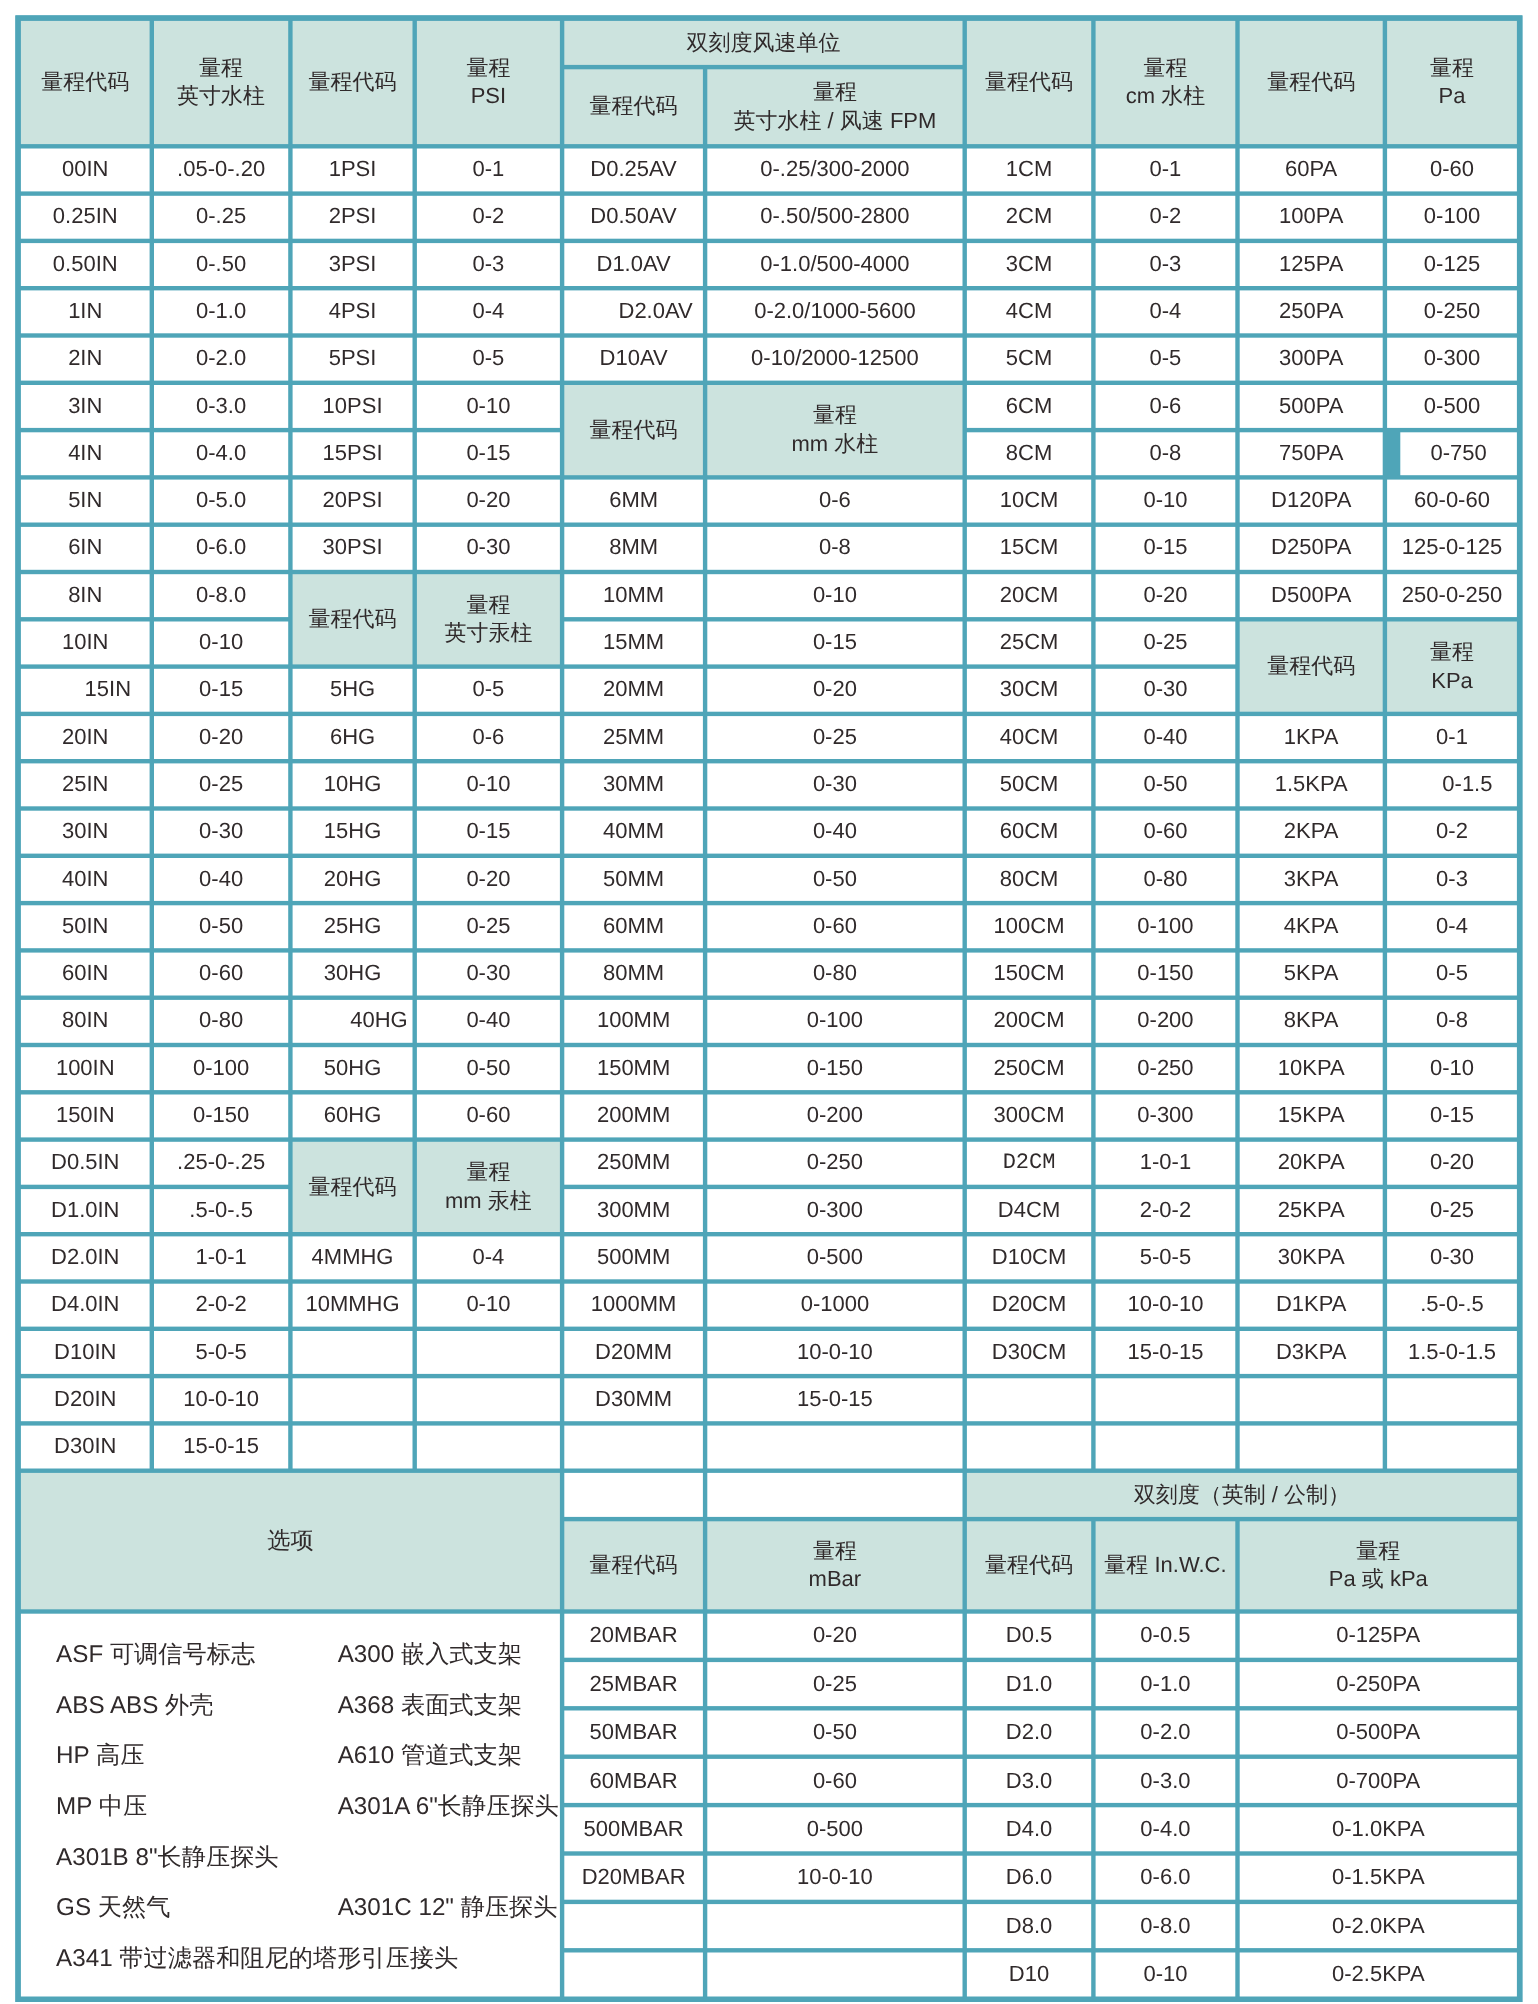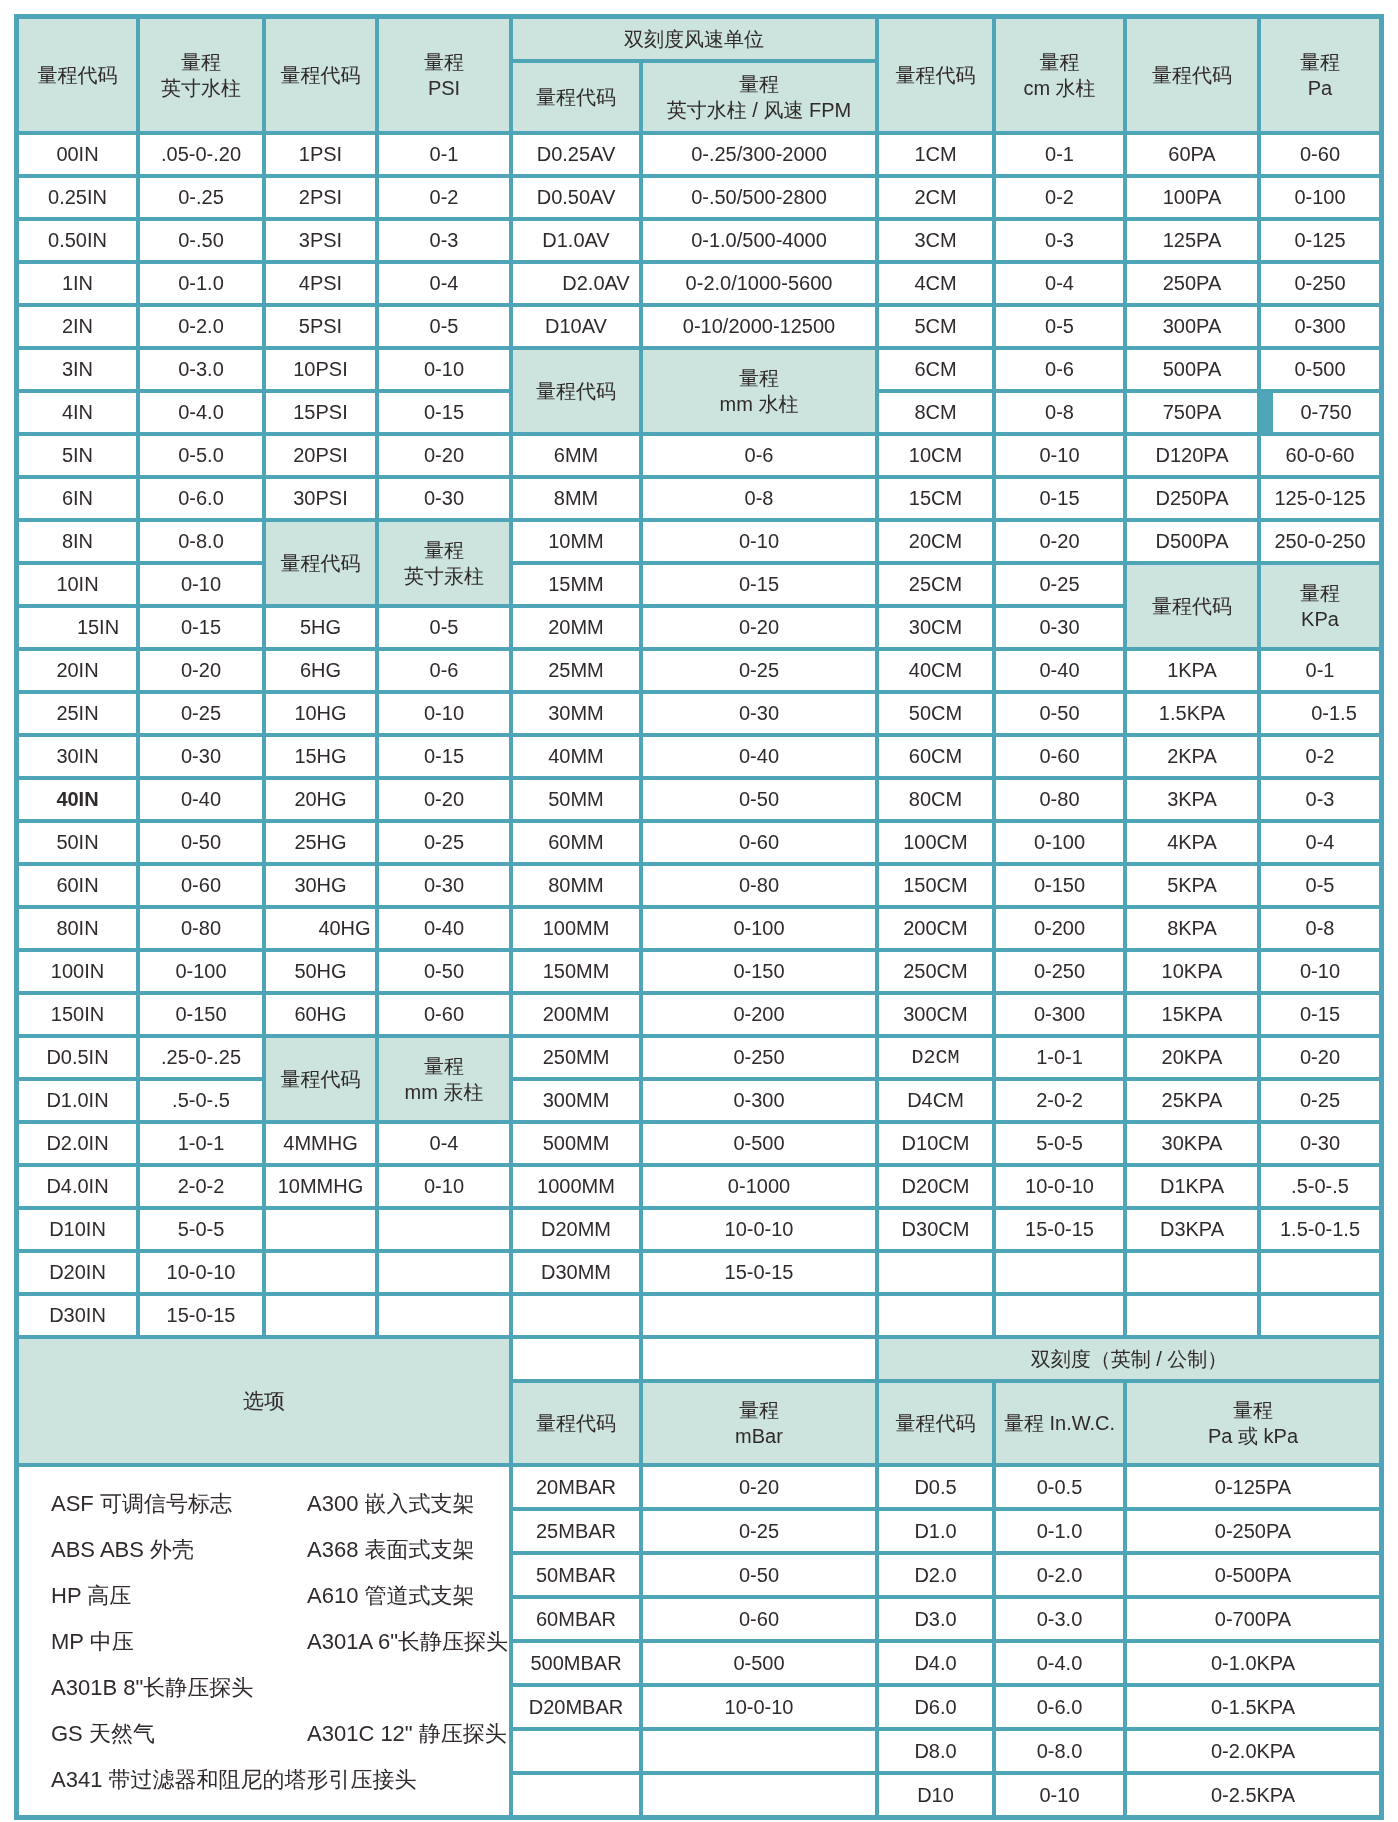--- a/index.html
+++ b/index.html
@@ -95,21 +95,21 @@
     <div class="cell d" style="grid-area: 13 / 1 / span 1 / span 1;">10IN</div>
     <div class="cell d" style="grid-area: 13 / 2 / span 1 / span 1;">0-10</div>
     <div class="cell d" style="grid-area: 14 / 1 / span 1 / span 1; padding-left: 41px;">15IN</div>
     <div class="cell d" style="grid-area: 14 / 2 / span 1 / span 1;">0-15</div>
     <div class="cell d" style="grid-area: 15 / 1 / span 1 / span 1;">20IN</div>
     <div class="cell d" style="grid-area: 15 / 2 / span 1 / span 1;">0-20</div>
     <div class="cell d" style="grid-area: 16 / 1 / span 1 / span 1;">25IN</div>
     <div class="cell d" style="grid-area: 16 / 2 / span 1 / span 1;">0-25</div>
     <div class="cell d" style="grid-area: 17 / 1 / span 1 / span 1;">30IN</div>
     <div class="cell d" style="grid-area: 17 / 2 / span 1 / span 1;">0-30</div>
-    <div class="cell d" style="grid-area: 18 / 1 / span 1 / span 1; font-weight: bold;">40IN</div>
+    <div class="cell d" style="grid-area: 18 / 1 / span 1 / span 1;">40IN</div>
     <div class="cell d" style="grid-area: 18 / 2 / span 1 / span 1;">0-40</div>
     <div class="cell d" style="grid-area: 19 / 1 / span 1 / span 1;">50IN</div>
     <div class="cell d" style="grid-area: 19 / 2 / span 1 / span 1;">0-50</div>
     <div class="cell d" style="grid-area: 20 / 1 / span 1 / span 1;">60IN</div>
     <div class="cell d" style="grid-area: 20 / 2 / span 1 / span 1;">0-60</div>
     <div class="cell d" style="grid-area: 21 / 1 / span 1 / span 1;">80IN</div>
     <div class="cell d" style="grid-area: 21 / 2 / span 1 / span 1;">0-80</div>
     <div class="cell d" style="grid-area: 22 / 1 / span 1 / span 1;">100IN</div>
     <div class="cell d" style="grid-area: 22 / 2 / span 1 / span 1;">0-100</div>
     <div class="cell d" style="grid-area: 23 / 1 / span 1 / span 1;">150IN</div>

